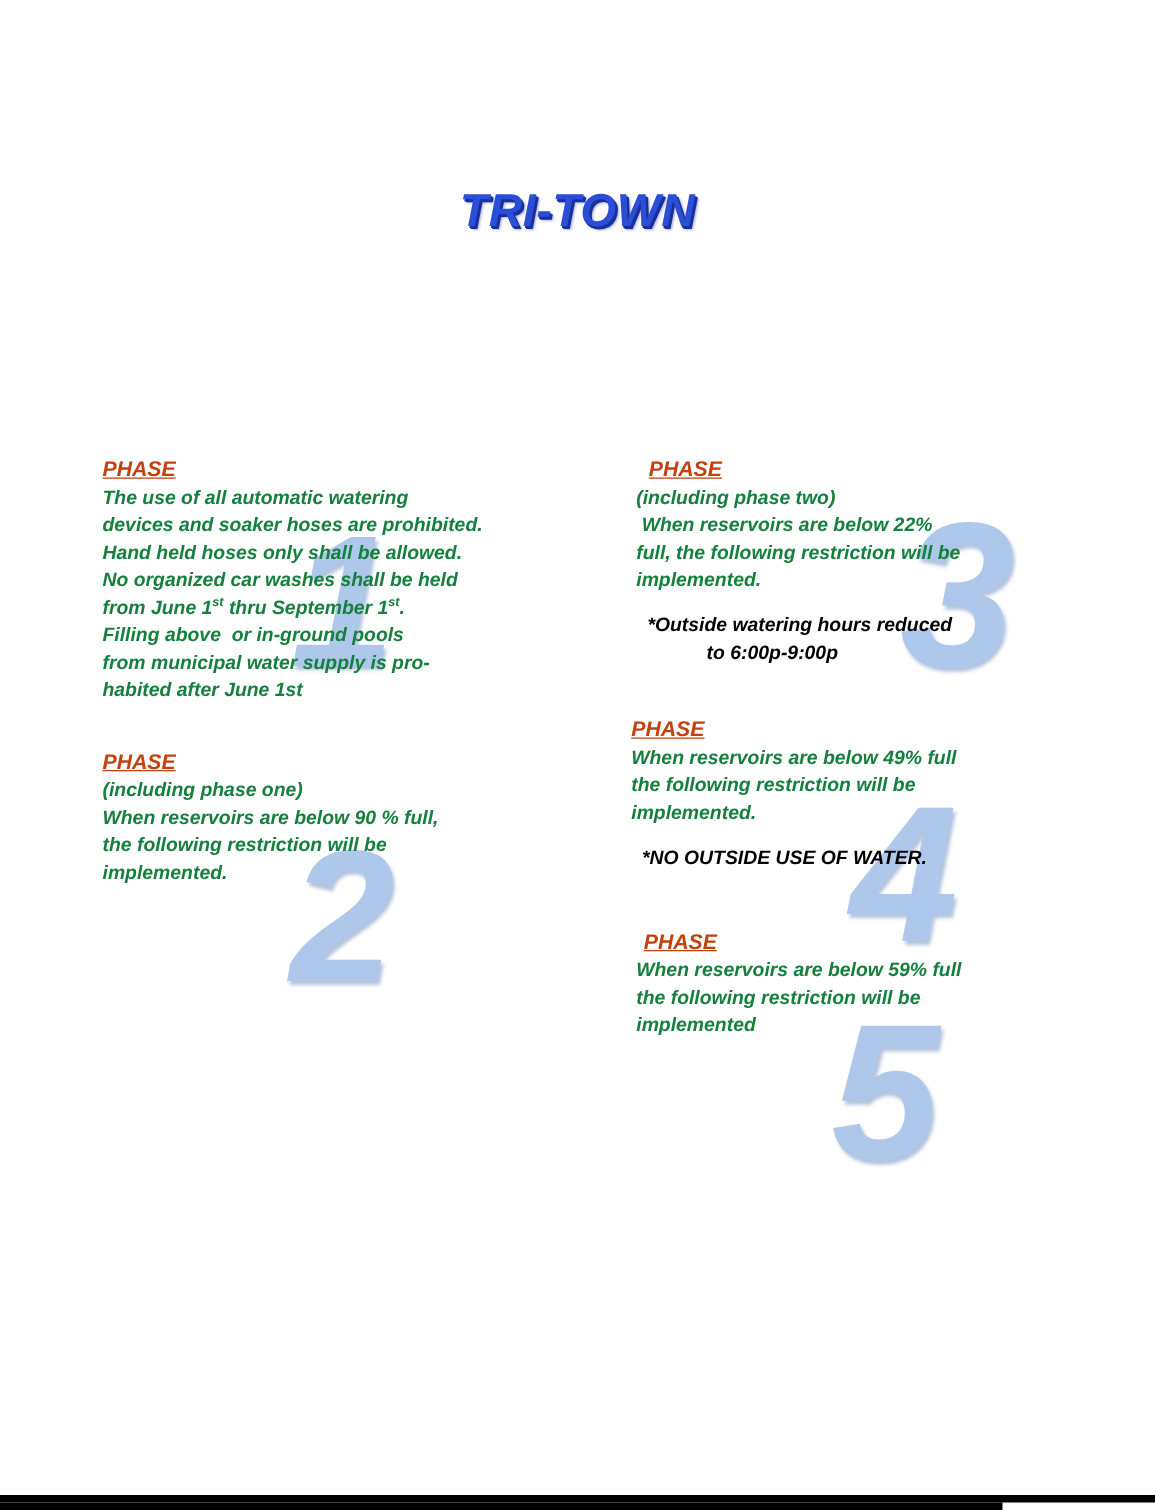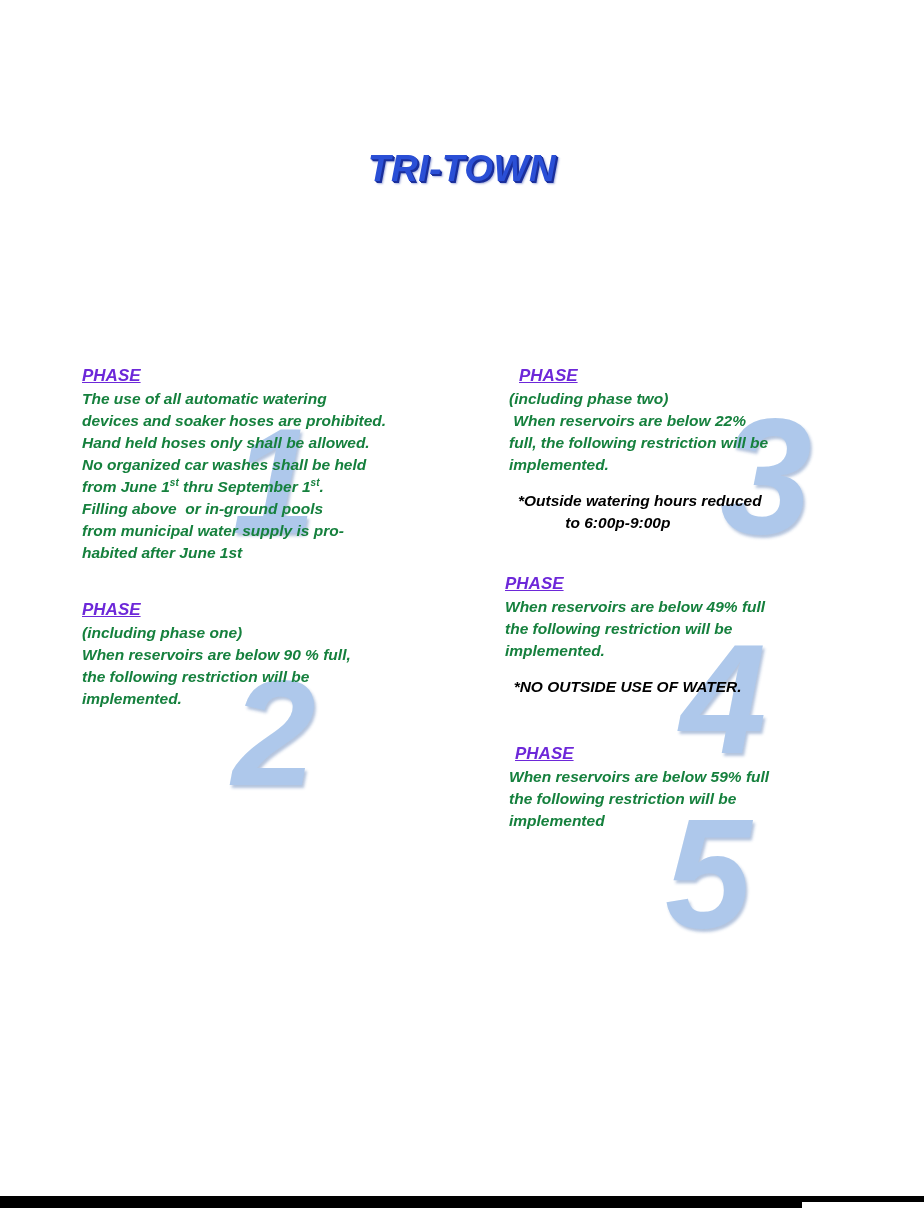--- a/index.html
+++ b/index.html
@@ -68,21 +68,21 @@
   .phase-block {
     position: relative;
     margin-bottom: 26px;
   }
 
   .phase-head {
     font-weight: bold;
     font-style: italic;
     font-size: 17px;
     text-decoration: underline;
-    color: #6d28d9;
+    color: #c2410c;
     position: relative;
     z-index: 3;
     margin-bottom: 2px;
   }
 
   .phase-body {
     font-weight: bold;
     font-style: italic;
     font-size: 15.5px;
     line-height: 1.42;

